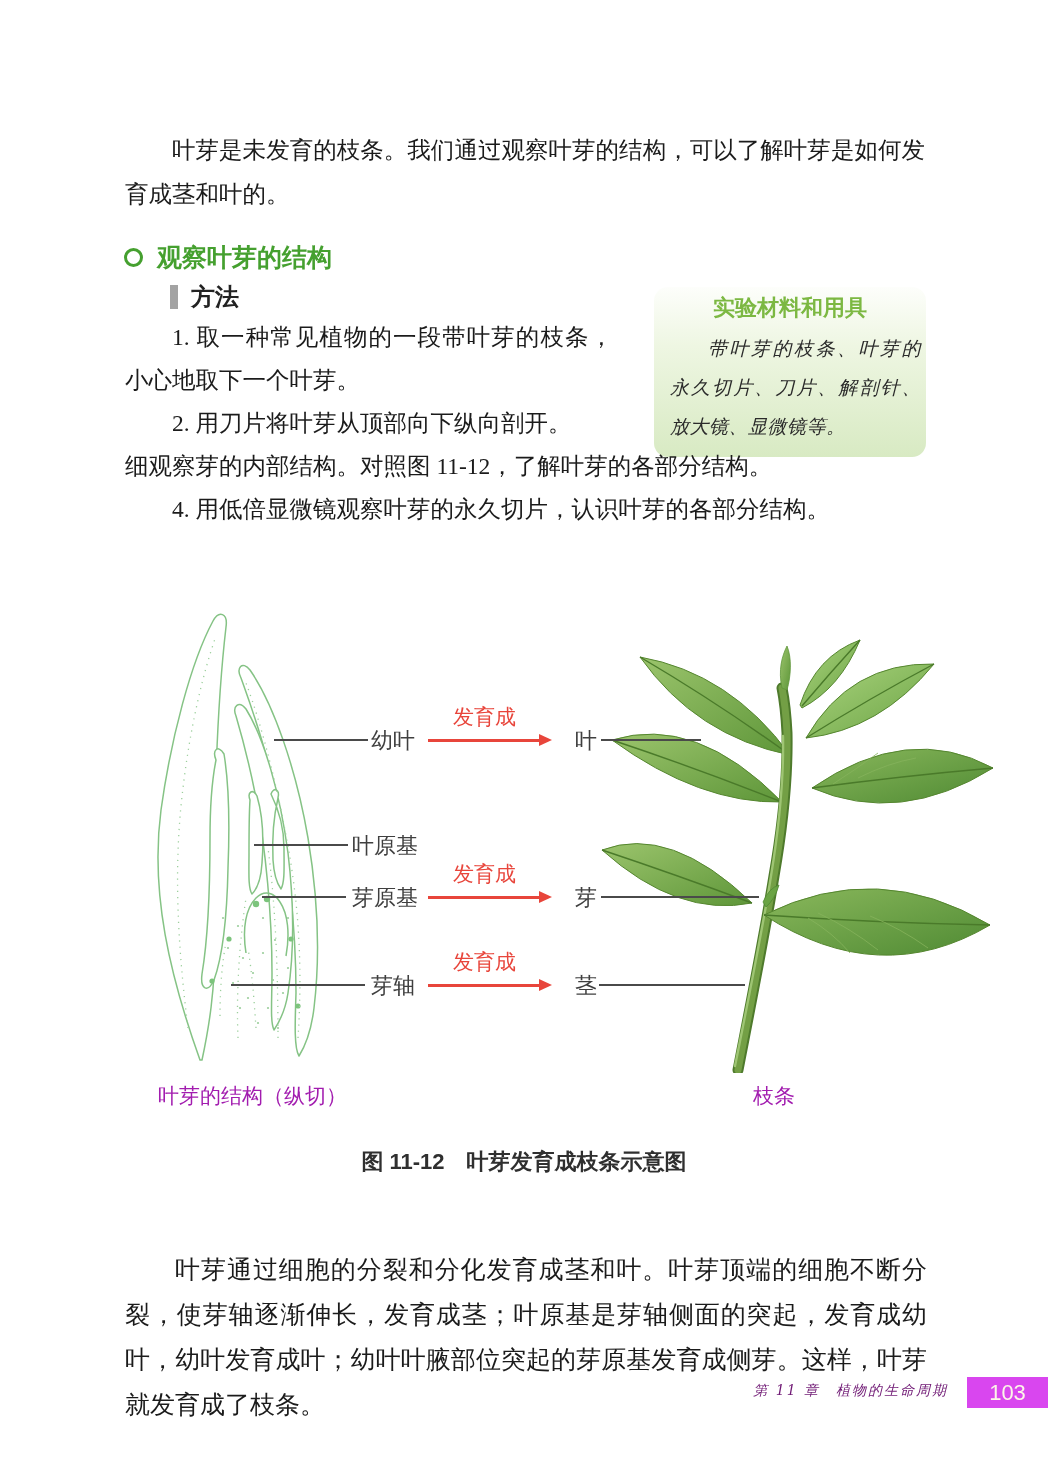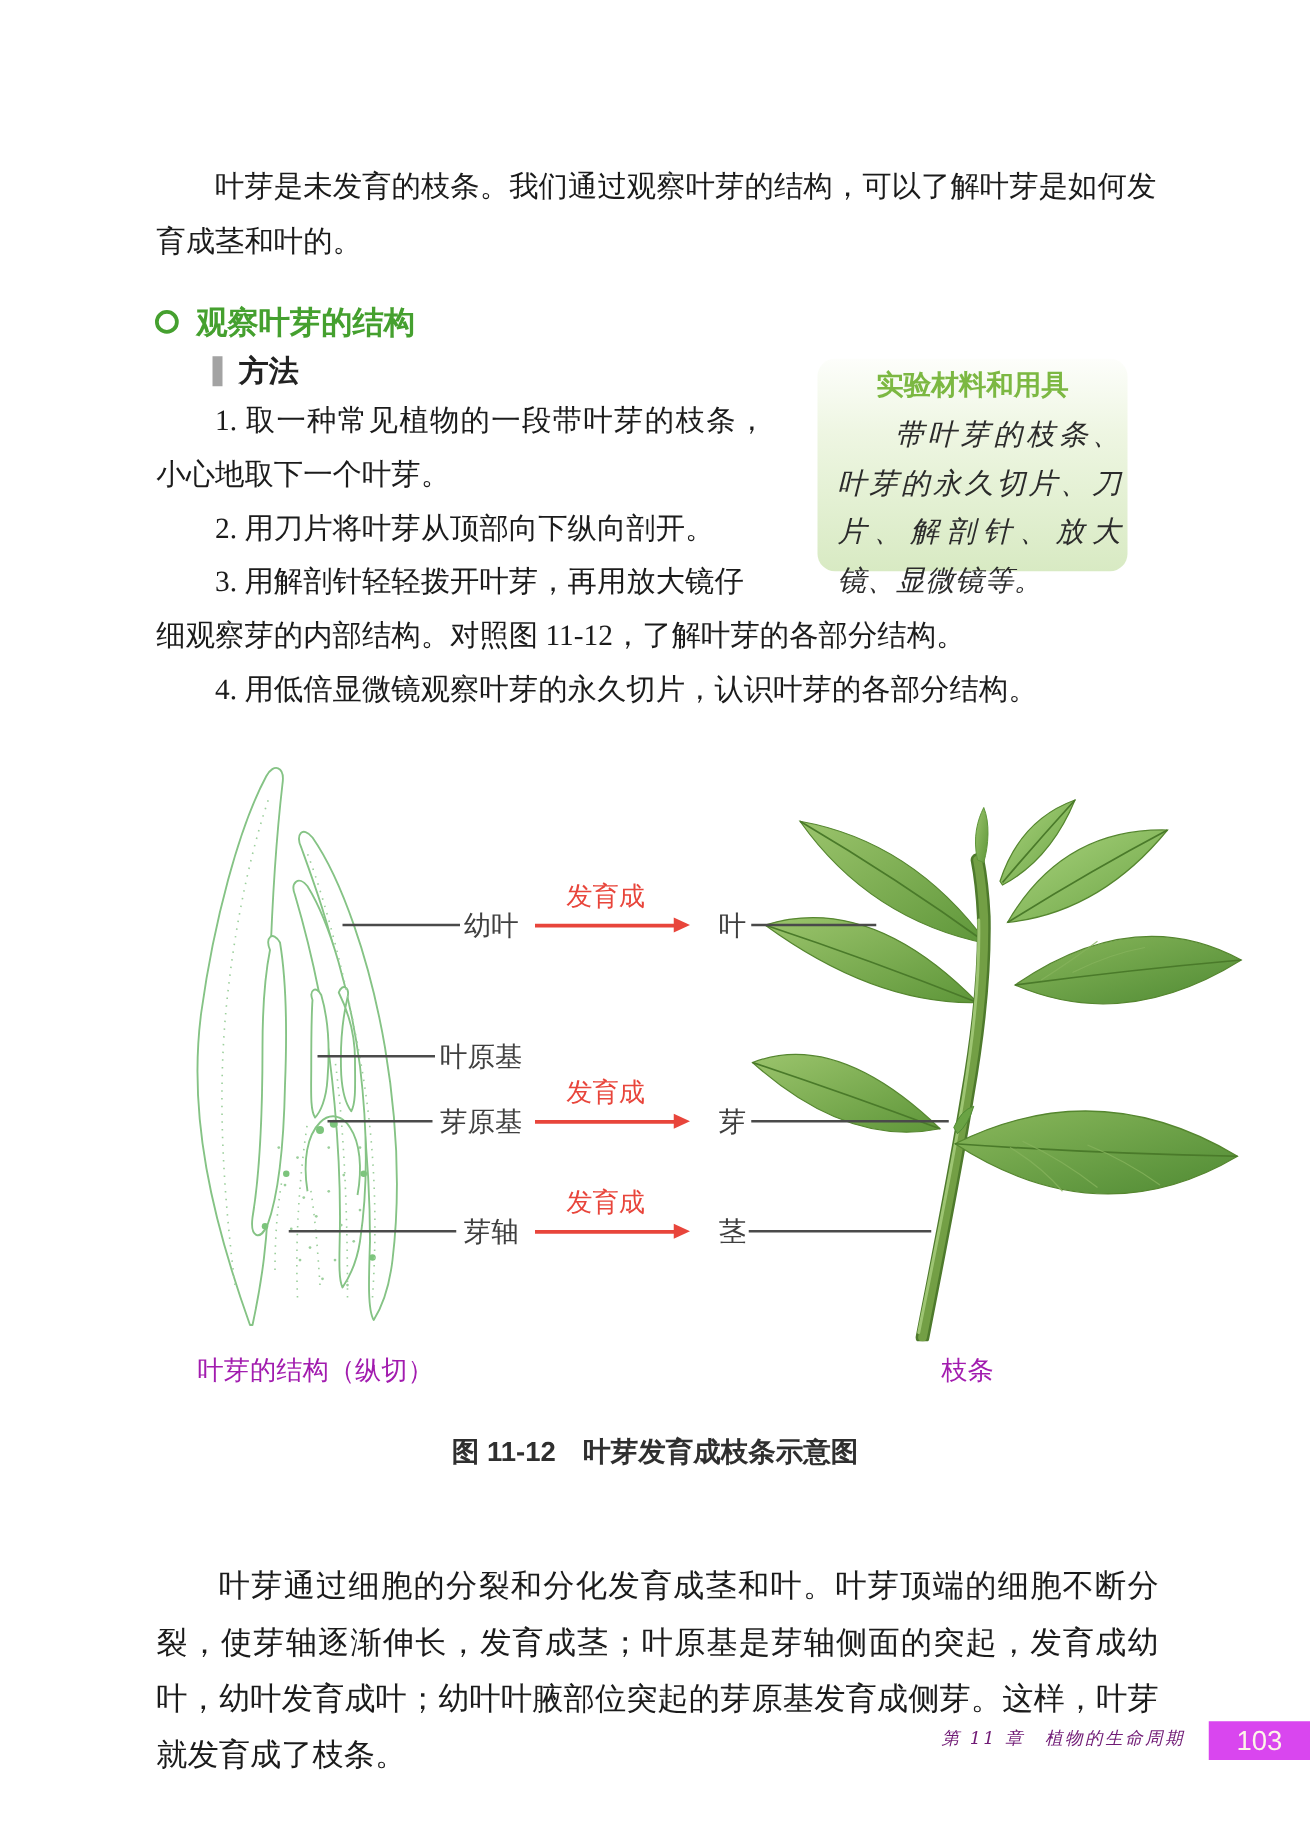--- a/index.html
+++ b/index.html
@@ -36,33 +36,33 @@
   }
   .steps{
     position:absolute;left:125px;top:316px;width:800px;
     font-size:23.5px;line-height:43px;color:#1b1b1b;
   }
   .steps p{margin:0;text-align:justify;}
   .narrow{padding-right:312px;}
   .ind{text-indent:2em;}
   
   .materials-box{
-    position:absolute;left:654px;top:287px;width:248px;height:170px;
+    position:absolute;left:654px;top:287px;width:272px;height:170px;
     border-radius:14px;
     background:linear-gradient(180deg,#fdfefb 0%,#eef6e2 35%,#d8eac3 100%);
   }
   .materials-title{
     margin-top:6px;text-align:center;
     font-family:"Liberation Sans", sans-serif;font-weight:bold;
     font-size:22px;color:#7cb842;
   }
   .materials-text{
     margin:6px 5px 0 16px;
     font-family:"DejaVu Serif", serif;font-style:italic;
-    font-size:23px;line-height:39px;color:#2b2b2b;
+    font-size:19px;line-height:39px;color:#2b2b2b;
     text-align:justify;text-indent:2em;letter-spacing:0.5px;
   }
   
   .figure{position:absolute;left:0;top:598px;width:1048px;height:545px;}
   .bud-svg{position:absolute;left:128px;top:10px;}
   .branch-svg{position:absolute;left:578px;top:20px;}
   .conn{position:absolute;height:2px;background:#4a4a4a;}
   .part-label,.organ-label{
     position:absolute;
     font-family:"Liberation Sans", sans-serif;font-size:22px;color:#3f3f3f;
@@ -127,21 +127,20 @@
 
   <div class="materials-box">
     <div class="materials-title">实验材料和用具</div>
     <div class="materials-text">带叶芽的枝条、叶芽的永久切片、刀片、解剖针、放大镜、显微镜等。</div>
   </div>
 
   <div class="steps">
     <div class="narrow">
       <p class="ind">1. 取一种常见植物的一段带叶芽的枝条，小心地取下一个叶芽。</p>
       <p class="ind">2. 用刀片将叶芽从顶部向下纵向剖开。</p>
-      <p class="ind">3. 用解剖针轻轻拨开叶芽，再用放大镜仔</p>
     </div>
     <p>细观察芽的内部结构。对照图 11-12，了解叶芽的各部分结构。</p>
     <p class="ind">4. 用低倍显微镜观察叶芽的永久切片，认识叶芽的各部分结构。</p>
   </div>
 
   <div class="figure">
 
     <svg class="bud-svg" width="235" height="455" viewBox="0 0 235 455">
       <g fill="#ffffff" stroke="#85c385" stroke-width="1.5" stroke-linejoin="round">
         <path d="M 72,452 C 42,368 22,285 33,202 C 43,130 63,54 85,13 C 91,2 100,5 98,19 C 88,105 85,225 87,320 C 88,382 80,424 74,452 Z"></path>

